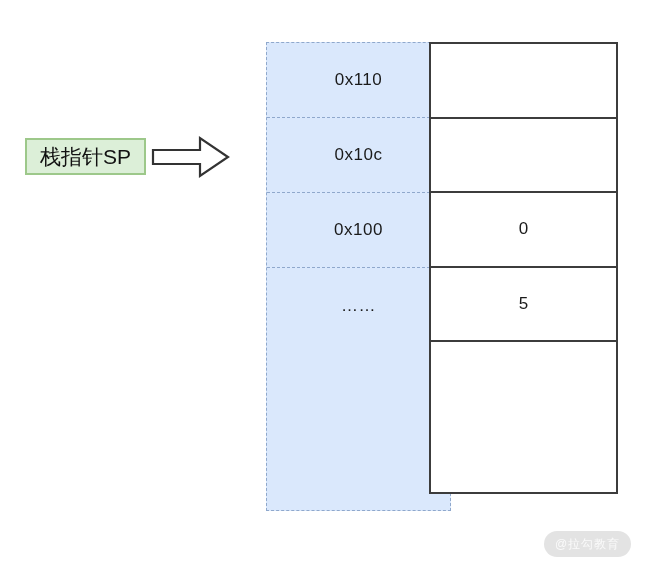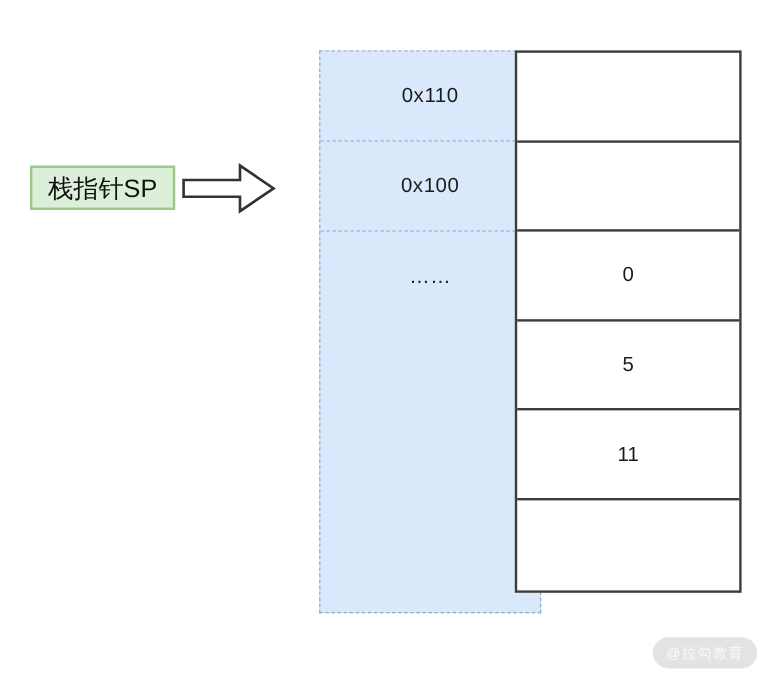--- a/index.html
+++ b/index.html
@@ -111,28 +111,28 @@
   <div class="sp-label">栈指针SP</div>
 
   <div class="arrow-wrap">
     <svg width="80" height="44" viewBox="0 0 80 44">
       <polygon points="2,15 49,15 49,3 77,22 49,41 49,29 2,29" fill="#ffffff" stroke="#333333" stroke-width="2.2" stroke-linejoin="miter"></polygon>
     </svg>
   </div>
 
   <div class="addr-col">
     <div class="addr-cell">0x110</div>
+    <div class="addr-cell">0x10c</div>
     <div class="addr-cell">0x100</div>
     <div class="addr-cell">……</div>
   </div>
 
   <div class="val-col">
     <div class="val-cell"></div>
     <div class="val-cell"></div>
     <div class="val-cell">0</div>
     <div class="val-cell">5</div>
-    <div class="val-cell">11</div>
     <div class="val-cell"></div>
   </div>
 
   <div class="watermark">@拉勾教育</div>
 
 </div>
 
 </body></html>

